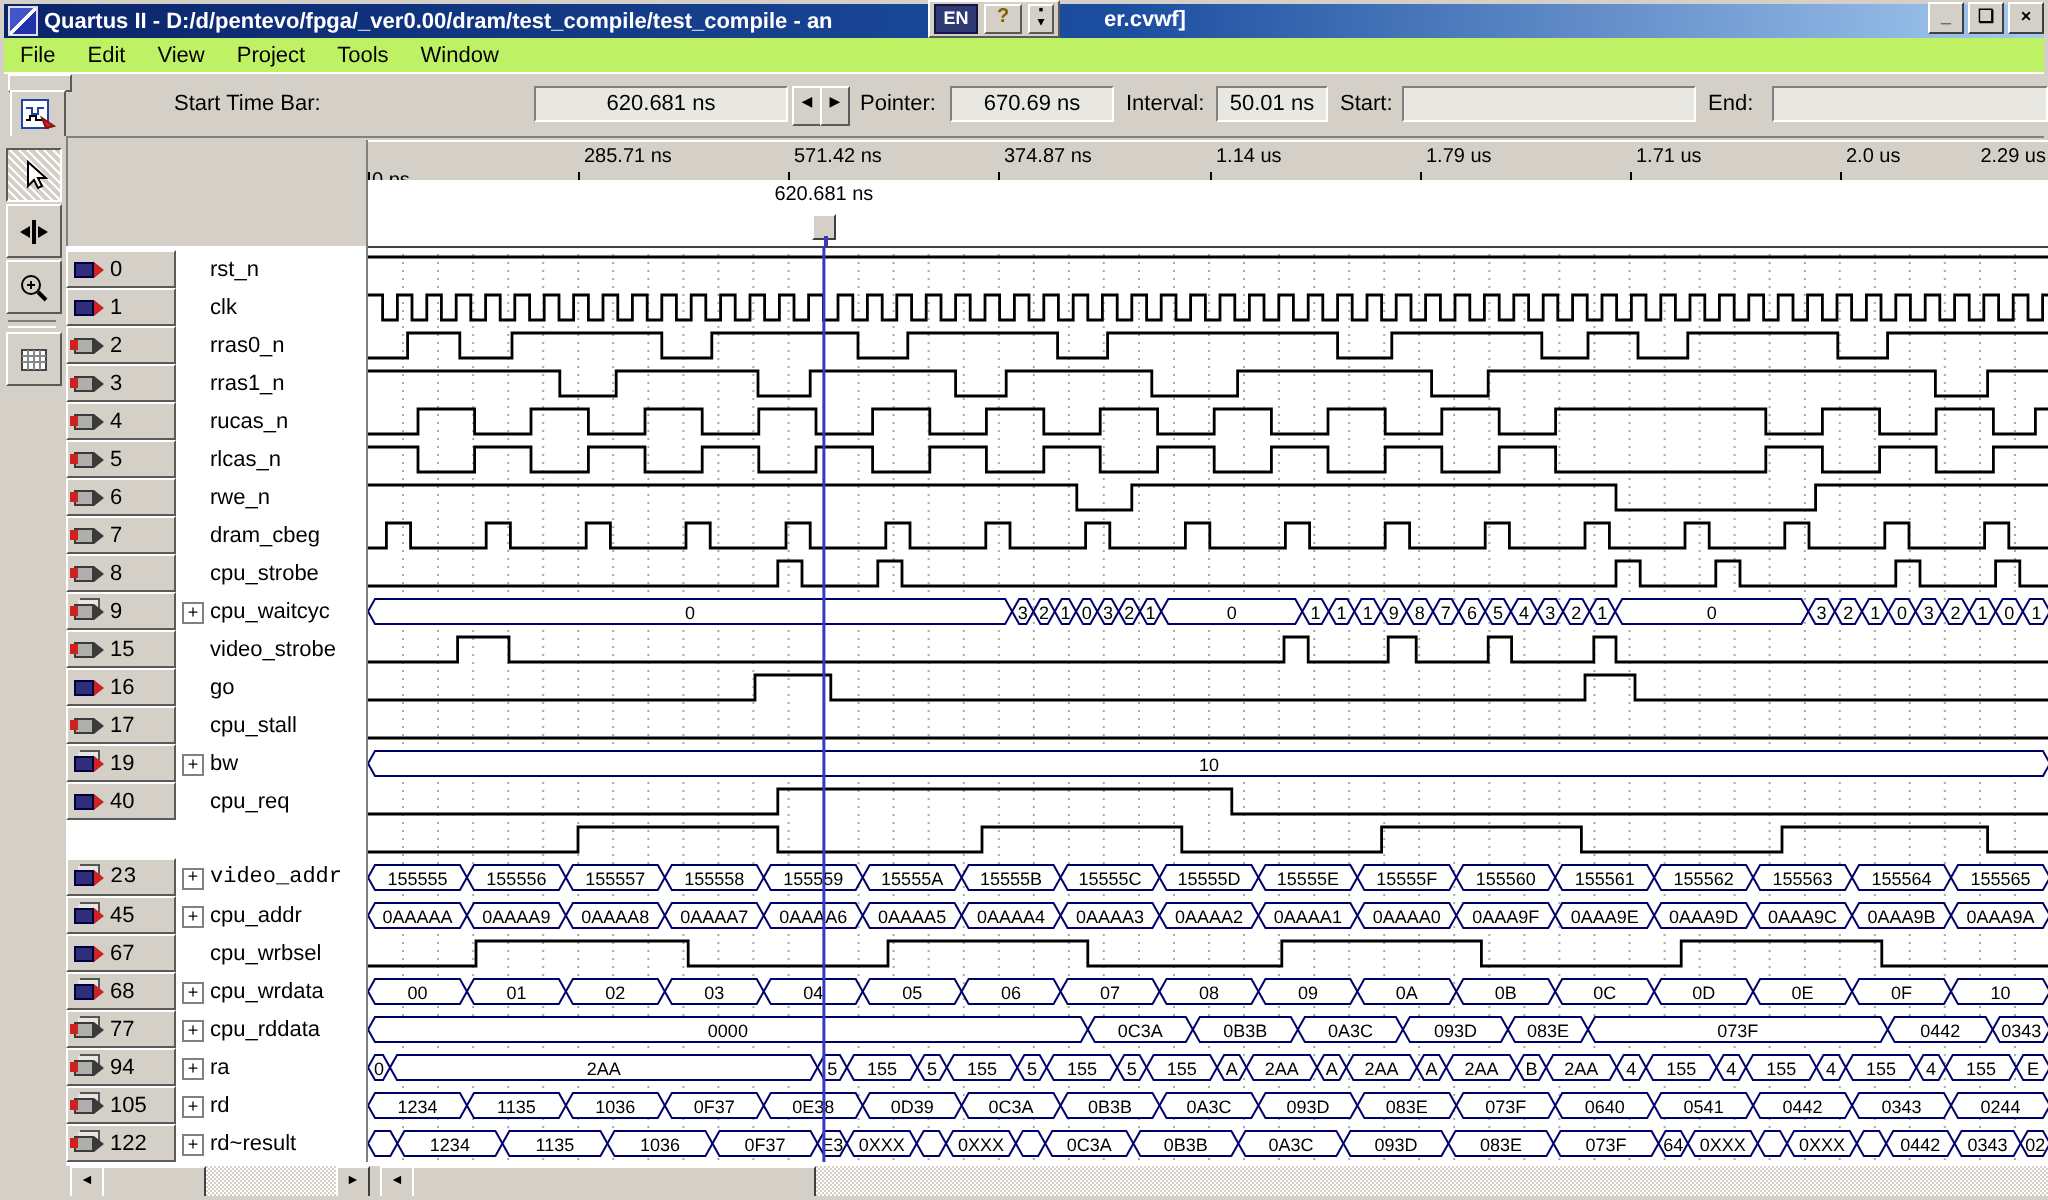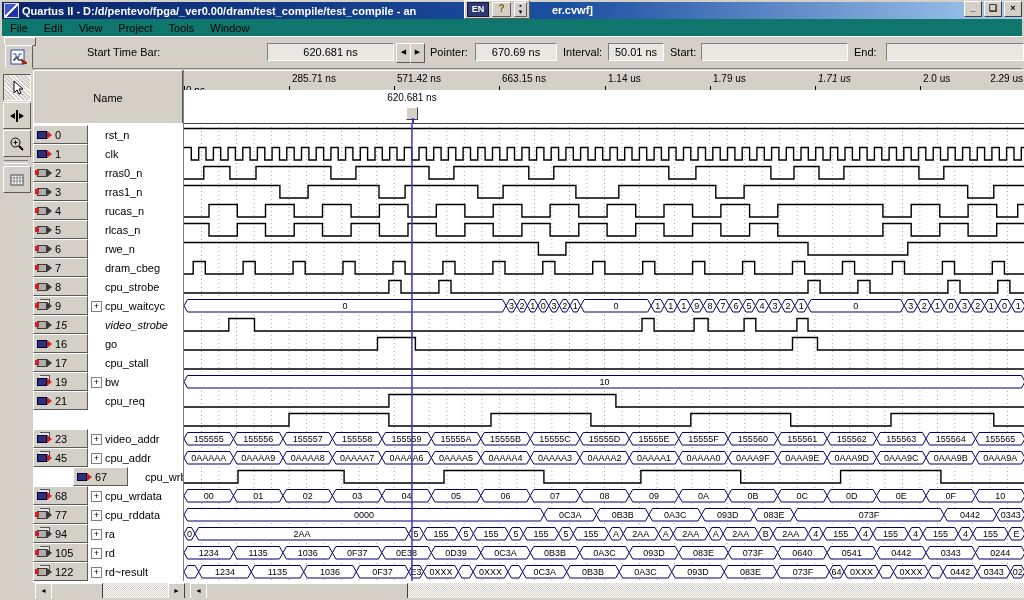--- a/index.html
+++ b/index.html
@@ -18,21 +18,21 @@
     text-align:center;line-height:13px;border:1px solid #11173d;}
   #help-btn{width:17px;height:13px;background:#d4d0c8;border:1px solid;border-color:#fff #5a5a5a #5a5a5a #fff;
     color:#806000;font-size:10px;font-weight:bold;text-align:center;line-height:12px;}
   #tiny-btn{width:11px;height:13px;background:#d4d0c8;border:1px solid;border-color:#fff #5a5a5a #5a5a5a #fff;
     color:#000;font-size:7px;text-align:center;line-height:6px;}
   #title-right{white-space:nowrap;margin-left:4px;}
   #winbtns{position:absolute;right:2px;top:1px;display:flex;gap:2px;}
   .winbtn{width:16px;height:14px;background:#d4d0c8;border:1px solid;border-color:#fff #404040 #404040 #fff;
     color:#000;font-size:9px;font-weight:bold;text-align:center;line-height:13px;}
   
-  #menubar{position:absolute;left:2px;top:19px;width:1020px;height:17px;background:#0f766e;display:flex;align-items:center;}
+  #menubar{position:absolute;left:2px;top:19px;width:1020px;height:17px;background:#bef264;display:flex;align-items:center;}
   .menu-item{padding:1px 8px;}
   
   #toolbar{position:absolute;left:2px;top:36px;width:1020px;height:32px;background:#d4d0c8;
     border-bottom:1px solid #808080;box-shadow:0 1px 0 #fff inset;}
   #tb-grip{position:absolute;left:2px;top:1px;width:30px;height:7px;border:1px solid;border-color:#fff #5a5a5a #5a5a5a #fff;}
   #wave-editor-button{position:absolute;left:3px;top:9px;width:26px;height:22px;background:#d4d0c8;
     border:1px solid;border-color:#fff #5a5a5a #5a5a5a #fff;display:flex;align-items:center;justify-content:center;}
   .tb-label{position:absolute;top:10px;}
   .tb-field{position:absolute;top:7px;height:16px;background:#e9e7e1;border:1px solid;
     border-color:#808080 #ffffff #ffffff #808080;text-align:center;line-height:16px;overflow:hidden;}
@@ -164,23 +164,20 @@
     </div>
     <div class="tool-sep" style="top:92px"></div>
     <div class="tool" style="top:98px">
       <svg width="16" height="16">
         <rect x="2" y="3" width="12" height="10" fill="#fff" stroke="#444"></rect>
         <path d="M2 6 h12 M2 9 h12 M5 3 v10 M8 3 v10 M11 3 v10" stroke="#888"></path>
       </svg>
     </div>
   </div>
 
-  <div id="names-header">
-    <span>Name</span>
-  </div>
   <div id="namerows">
       <div class="nrow" style="top: 2px;">
         <div class="idcell">
           <span class="pin in"></span>
           <span class="idnum">0</span>
         </div>
         <div class="ncell">
           <span class="expslot"></span>
           <span>rst_n</span>
         </div>
@@ -284,21 +281,21 @@
           <span class="pin out bus">
             <b></b>
           </span>
           <span class="idnum">9</span>
         </div>
         <div class="ncell">
           <span class="expslot"><span class="expand">+</span></span>
           <span>cpu_waitcyc</span>
         </div>
       </div>
-      <div class="nrow" style="top: 192px; font-style: italic;">
+      <div class="nrow" style="top: 192px;">
         <div class="idcell">
           <span class="pin out">
             <b></b>
           </span>
           <span class="idnum">15</span>
         </div>
         <div class="ncell">
           <span class="expslot"></span>
           <span>video_strobe</span>
         </div>
@@ -331,48 +328,48 @@
           <span class="idnum">19</span>
         </div>
         <div class="ncell">
           <span class="expslot"><span class="expand">+</span></span>
           <span>bw</span>
         </div>
       </div>
       <div class="nrow" style="top: 268px;">
         <div class="idcell">
           <span class="pin in"></span>
-          <span class="idnum">21</span>
+          <span class="idnum">40</span>
         </div>
         <div class="ncell">
           <span class="expslot"></span>
           <span>cpu_req</span>
         </div>
       </div>
-      <div class="nrow" style="top: 306px;">
+      <div class="nrow" style="top: 306px; font-family: Liberation Mono, monospace;">
         <div class="idcell">
           <span class="pin in bus"></span>
           <span class="idnum">23</span>
         </div>
         <div class="ncell">
           <span class="expslot"><span class="expand">+</span></span>
           <span>video_addr</span>
         </div>
       </div>
       <div class="nrow" style="top: 325px;">
         <div class="idcell">
           <span class="pin in bus"></span>
           <span class="idnum">45</span>
         </div>
         <div class="ncell">
           <span class="expslot"><span class="expand">+</span></span>
           <span>cpu_addr</span>
         </div>
       </div>
-      <div class="nrow" style="top: 344px; margin-left: 40px;">
+      <div class="nrow" style="top: 344px;">
         <div class="idcell">
           <span class="pin in"></span>
           <span class="idnum">67</span>
         </div>
         <div class="ncell">
           <span class="expslot"></span>
           <span>cpu_wrbsel</span>
         </div>
       </div>
       <div class="nrow" style="top: 363px;">
@@ -436,27 +433,27 @@
     </div>
 
   <div id="wavepane">
     <div id="ruler">
         <span class="tick-label" style="left: 2px; margin-top: 12px;">0 ps</span>
         <div class="tick-mark" style="left: 0px;"></div>
         <span class="tick-label" style="left: 108px;">285.71 ns</span>
         <div class="tick-mark" style="left: 105px;"></div>
         <span class="tick-label" style="left: 213px;">571.42 ns</span>
         <div class="tick-mark" style="left: 210px;"></div>
-        <span class="tick-label" style="left: 318px;">663.15 ns</span>
+        <span class="tick-label" style="left: 318px;">374.87 ns</span>
         <div class="tick-mark" style="left: 315px;"></div>
         <span class="tick-label" style="left: 424px;">1.14 us</span>
         <div class="tick-mark" style="left: 421px;"></div>
         <span class="tick-label" style="left: 529px;">1.79 us</span>
         <div class="tick-mark" style="left: 526px;"></div>
-        <span class="tick-label" style="left: 634px; font-style: italic;">1.71 us</span>
+        <span class="tick-label" style="left: 634px;">1.71 us</span>
         <div class="tick-mark" style="left: 631px;"></div>
         <span class="tick-label" style="left: 739px;">2.0 us</span>
         <div class="tick-mark" style="left: 736px;"></div>
         <span class="tick-label" style="right: 2px;">2.29 us</span>
       </div>
     <div id="markerstrip">
       <span id="marker-label" style="left: 227.944px;">620.681 ns</span>
       <div id="marker-handle" style="left: 221.944px;"></div>
     <div style="position: absolute; left: 227.944px; top: 28px; width: 2px; height: 5px; background: rgb(58, 58, 192);"></div>
       </div>

